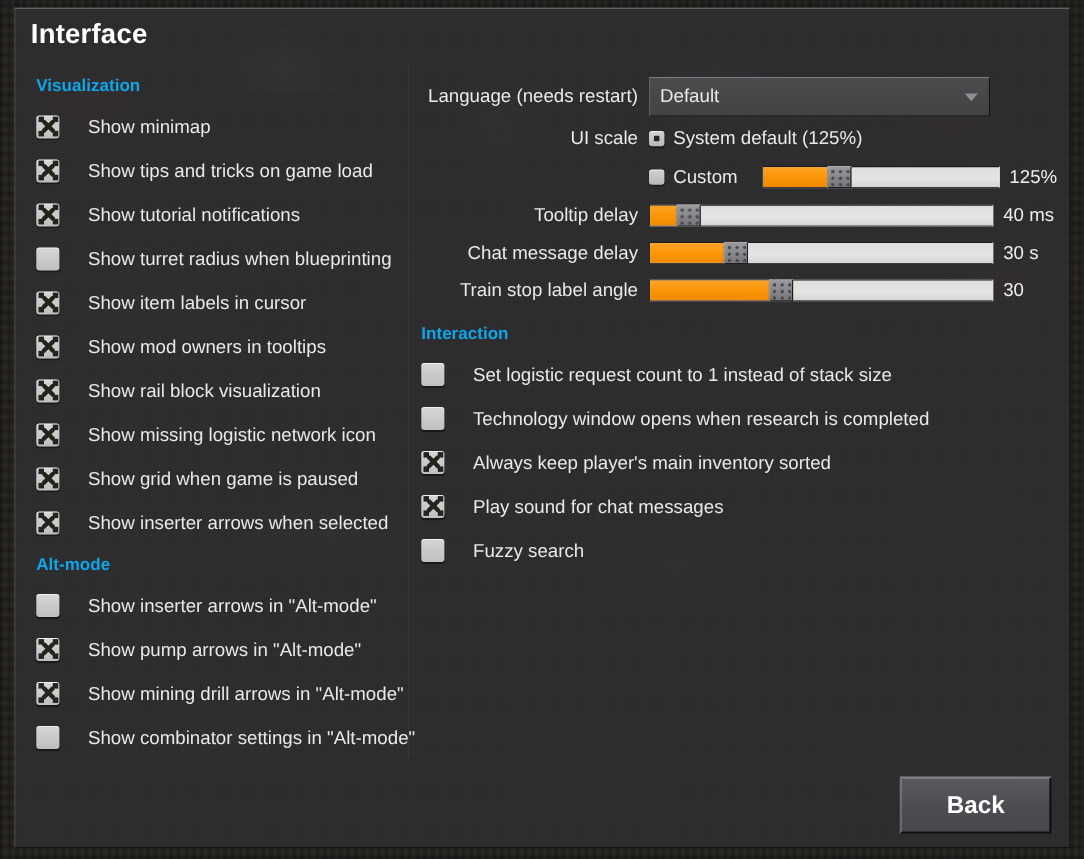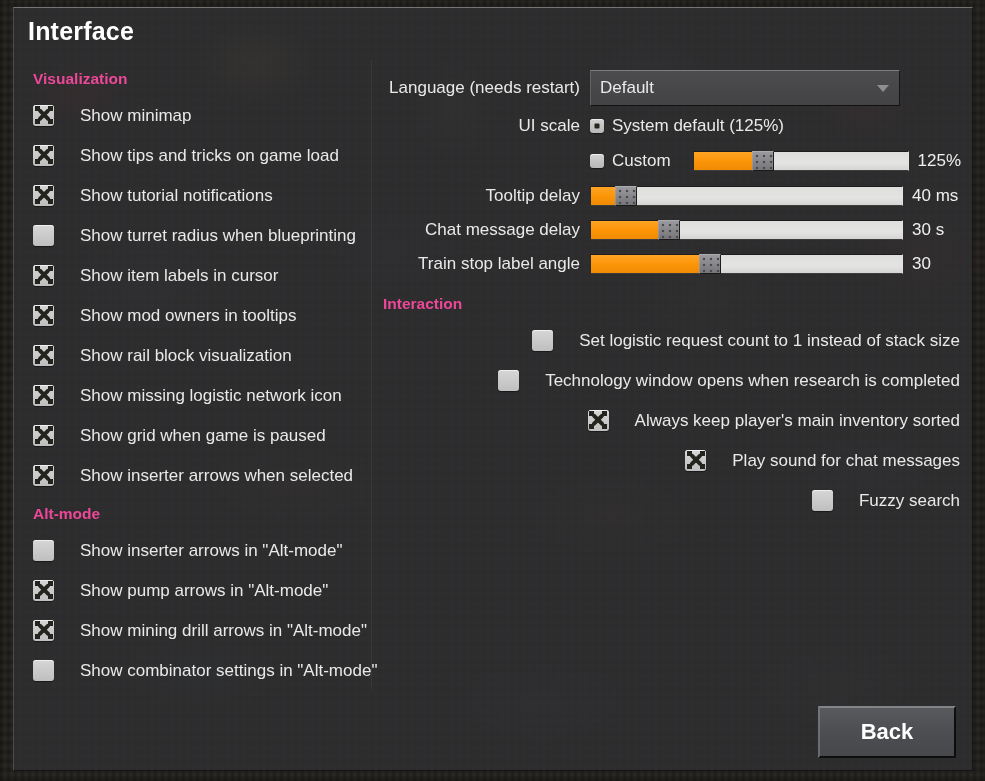--- a/index.html
+++ b/index.html
@@ -58,31 +58,31 @@
   #cols { display: flex; flex: 1; min-height: 0; }
 
   #left-col {
     width: 358px; flex: none;
     padding: 0 0 0 9px;
     border-right: 1px solid rgba(255,255,255,.055);
   }
   #right-col { flex: 1; padding: 0 12px 0 10px; min-width: 0; }
 
   .section-head {
-    color: #ec4899; font-size: 15.5px; font-weight: bold;
+    color: #0ea5e9; font-size: 15.5px; font-weight: bold;
     margin: 10px 0 7px 10px;
   }
   #right-col .section-head { margin-left: 1px; margin-top: 14px; }
 
   
   .chk-row {
     display: flex; align-items: center;
     height: 40px; padding-left: 10px; cursor: default;
   }
-  #right-col .chk-row { padding-left: 1px; height: 40px; justify-content: flex-end; }
+  #right-col .chk-row { padding-left: 1px; height: 40px; }
 
   .chk {
     width: 21px; height: 21px; flex: none;
     border-radius: 3px;
     background: linear-gradient(180deg,#d6d6d6 0%,#bfbfbf 100%);
     box-shadow: inset 0 1px 0 rgba(255,255,255,.65),
                 0 1px 1px rgba(0,0,0,.45);
     position: relative;
   }
   .chk.on::before, .chk.on::after {

